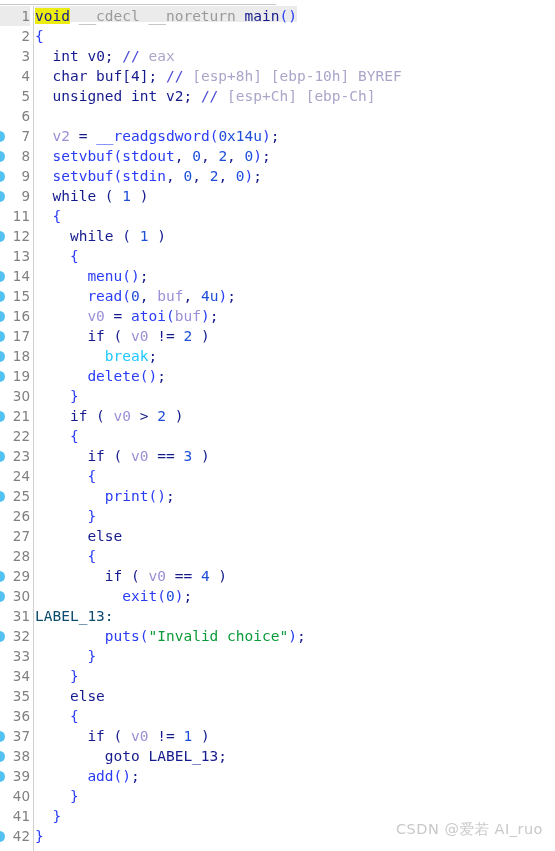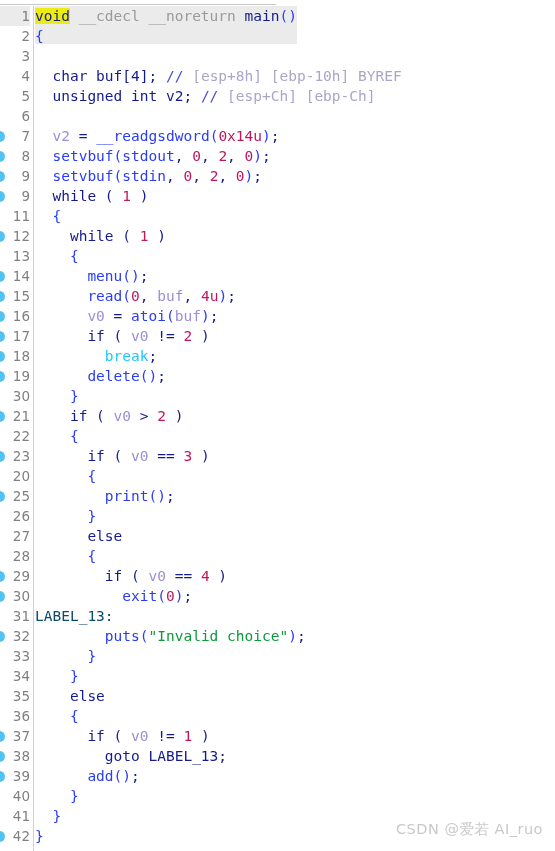--- a/index.html
+++ b/index.html
@@ -90,31 +90,31 @@
     top: 0;
     width: 1px;
     height: 100%;
     background: #d0d0d0;
   }
 
   .code {
     position: absolute;
     left: 35px;
     top: 0;
-    height: 38px;
+    height: 16px;
     color: #1a1a6e;
     white-space: pre;
   }
 
   
   .t-kw       { color: #151b8d; }          
   .t-flow     { color: #1ec8ff; }
   .t-fn       { color: #2a3df5; margin-top: 15px; }          
   .t-var      { color: #9b8fd6; }          
-  .t-num      { color: #be185d; }
+  .t-num      { color: #1d4ed8; }
   .t-paren    { color: #2a3df5; }
   .t-str      { color: #0b9b3a; }
   .t-cmt-mark { color: #4b49d4; }
   .t-cmt      { color: #a9a6c9; }
   .t-mod      { color: #9a9a9a; }          
   .t-label    { color: #0c4a6e; }
   .t-plain    { color: #151b8d; }
   .t-hl       { background: #ecec13; color: #151b8d; }
 
   .watermark {
@@ -135,42 +135,42 @@
 <div id="app">
 
   <div class="top-strip"></div>
   <div class="top-strip-right"></div>
 
   <div class="code-area">
     <div class="gutter-rule"></div>
     <div id="lines-host">
         <div class="line hl-line"><span class="gutter-num">1</span><span class="code"><span class="t-hl">void</span><span class="t-plain"> </span><span class="t-mod">__cdecl __noreturn</span><span class="t-plain"> </span><span class="t-kw">main</span><span class="t-paren">()</span></span></div>
         <div class="line"><span class="gutter-num">2</span><span class="code"><span class="t-paren">{</span></span></div>
-        <div class="line"><span class="gutter-num">3</span></div>
+        <div class="line"><span class="gutter-num">3</span><span class="code"><span class="t-plain">  </span><span class="t-kw">int</span><span class="t-plain"> v0; </span><span class="t-cmt-mark">//</span><span class="t-cmt"> eax</span></span></div>
         <div class="line"><span class="gutter-num">4</span><span class="code"><span class="t-plain">  </span><span class="t-kw">char</span><span class="t-plain"> buf[4]; </span><span class="t-cmt-mark">//</span><span class="t-cmt"> [esp+8h] [ebp-10h] BYREF</span></span></div>
         <div class="line"><span class="gutter-num">5</span><span class="code"><span class="t-plain">  </span><span class="t-kw">unsigned int</span><span class="t-plain"> v2; </span><span class="t-cmt-mark">//</span><span class="t-cmt"> [esp+Ch] [ebp-Ch]</span></span></div>
         <div class="line"><span class="gutter-num">6</span><span class="code"></span></div>
         <div class="line"><span class="marker" style="background: rgb(84, 194, 240);"></span><span class="gutter-num">7</span><span class="code"><span class="t-plain">  </span><span class="t-var">v2</span><span class="t-plain"> = </span><span class="t-fn">__readgsdword</span><span class="t-paren">(</span><span class="t-num">0x14u</span><span class="t-paren">)</span><span class="t-plain">;</span></span></div>
         <div class="line"><span class="marker" style="background: rgb(84, 194, 240);"></span><span class="gutter-num">8</span><span class="code"><span class="t-plain">  </span><span class="t-fn">setvbuf</span><span class="t-paren">(</span><span class="t-fn">stdout</span><span class="t-plain">, </span><span class="t-num">0</span><span class="t-plain">, </span><span class="t-num">2</span><span class="t-plain">, </span><span class="t-num">0</span><span class="t-paren">)</span><span class="t-plain">;</span></span></div>
         <div class="line"><span class="marker" style="background: rgb(84, 194, 240);"></span><span class="gutter-num">9</span><span class="code"><span class="t-plain">  </span><span class="t-fn">setvbuf</span><span class="t-paren">(</span><span class="t-fn">stdin</span><span class="t-plain">, </span><span class="t-num">0</span><span class="t-plain">, </span><span class="t-num">2</span><span class="t-plain">, </span><span class="t-num">0</span><span class="t-paren">)</span><span class="t-plain">;</span></span></div>
         <div class="line"><span class="marker" style="background: rgb(84, 194, 240);"></span><span class="gutter-num">9</span><span class="code"><span class="t-plain">  </span><span class="t-kw">while</span><span class="t-plain"> ( </span><span class="t-num">1</span><span class="t-plain"> )</span></span></div>
         <div class="line"><span class="gutter-num">11</span><span class="code"><span class="t-paren">  {</span></span></div>
         <div class="line"><span class="marker" style="background: rgb(84, 194, 240);"></span><span class="gutter-num">12</span><span class="code"><span class="t-plain">    </span><span class="t-kw">while</span><span class="t-plain"> ( </span><span class="t-num">1</span><span class="t-plain"> )</span></span></div>
         <div class="line"><span class="gutter-num">13</span><span class="code"><span class="t-paren">    {</span></span></div>
         <div class="line"><span class="marker" style="background: rgb(84, 194, 240);"></span><span class="gutter-num">14</span><span class="code"><span class="t-plain">      </span><span class="t-fn">menu</span><span class="t-paren">()</span><span class="t-plain">;</span></span></div>
         <div class="line"><span class="marker" style="background: rgb(84, 194, 240);"></span><span class="gutter-num">15</span><span class="code"><span class="t-plain">      </span><span class="t-fn">read</span><span class="t-paren">(</span><span class="t-num">0</span><span class="t-plain">, </span><span class="t-var">buf</span><span class="t-plain">, </span><span class="t-num">4u</span><span class="t-paren">)</span><span class="t-plain">;</span></span></div>
         <div class="line"><span class="marker" style="background: rgb(84, 194, 240);"></span><span class="gutter-num">16</span><span class="code"><span class="t-plain">      </span><span class="t-var">v0</span><span class="t-plain"> = </span><span class="t-fn">atoi</span><span class="t-paren">(</span><span class="t-var">buf</span><span class="t-paren">)</span><span class="t-plain">;</span></span></div>
         <div class="line"><span class="marker" style="background: rgb(84, 194, 240);"></span><span class="gutter-num">17</span><span class="code"><span class="t-plain">      </span><span class="t-kw">if</span><span class="t-plain"> ( </span><span class="t-var">v0</span><span class="t-plain"> != </span><span class="t-num">2</span><span class="t-plain"> )</span></span></div>
         <div class="line"><span class="marker" style="background: rgb(84, 194, 240);"></span><span class="gutter-num">18</span><span class="code"><span class="t-plain">        </span><span class="t-flow">break</span><span class="t-plain">;</span></span></div>
         <div class="line"><span class="marker" style="background: rgb(84, 194, 240);"></span><span class="gutter-num">19</span><span class="code"><span class="t-plain">      </span><span class="t-fn">delete</span><span class="t-paren">()</span><span class="t-plain">;</span></span></div>
         <div class="line"><span class="gutter-num">30</span><span class="code"><span class="t-paren">    }</span></span></div>
         <div class="line"><span class="marker" style="background: rgb(84, 194, 240);"></span><span class="gutter-num">21</span><span class="code"><span class="t-plain">    </span><span class="t-kw">if</span><span class="t-plain"> ( </span><span class="t-var">v0</span><span class="t-plain"> &gt; </span><span class="t-num">2</span><span class="t-plain"> )</span></span></div>
         <div class="line"><span class="gutter-num">22</span><span class="code"><span class="t-paren">    {</span></span></div>
         <div class="line"><span class="marker" style="background: rgb(84, 194, 240);"></span><span class="gutter-num">23</span><span class="code"><span class="t-plain">      </span><span class="t-kw">if</span><span class="t-plain"> ( </span><span class="t-var">v0</span><span class="t-plain"> == </span><span class="t-num">3</span><span class="t-plain"> )</span></span></div>
-        <div class="line"><span class="gutter-num">20</span><span class="code"><span class="t-paren">      {</span></span></div>
+        <div class="line"><span class="gutter-num">24</span><span class="code"><span class="t-paren">      {</span></span></div>
         <div class="line"><span class="marker" style="background: rgb(84, 194, 240);"></span><span class="gutter-num">25</span><span class="code"><span class="t-plain">        </span><span class="t-fn">print</span><span class="t-paren">()</span><span class="t-plain">;</span></span></div>
         <div class="line"><span class="gutter-num">26</span><span class="code"><span class="t-paren">      }</span></span></div>
         <div class="line"><span class="gutter-num">27</span><span class="code"><span class="t-plain">      </span><span class="t-kw">else</span></span></div>
         <div class="line"><span class="gutter-num">28</span><span class="code"><span class="t-paren">      {</span></span></div>
         <div class="line"><span class="marker" style="background: rgb(84, 194, 240);"></span><span class="gutter-num">29</span><span class="code"><span class="t-plain">        </span><span class="t-kw">if</span><span class="t-plain"> ( </span><span class="t-var">v0</span><span class="t-plain"> == </span><span class="t-num">4</span><span class="t-plain"> )</span></span></div>
         <div class="line"><span class="marker" style="background: rgb(84, 194, 240);"></span><span class="gutter-num">30</span><span class="code"><span class="t-plain">          </span><span class="t-fn">exit</span><span class="t-paren">(</span><span class="t-num">0</span><span class="t-paren">)</span><span class="t-plain">;</span></span></div>
         <div class="line"><span class="gutter-num">31</span><span class="code"><span class="t-label">LABEL_13:</span></span></div>
         <div class="line"><span class="marker" style="background: rgb(84, 194, 240);"></span><span class="gutter-num">32</span><span class="code"><span class="t-plain">        </span><span class="t-fn">puts</span><span class="t-paren">(</span><span class="t-str">"Invalid choice"</span><span class="t-paren">)</span><span class="t-plain">;</span></span></div>
         <div class="line"><span class="gutter-num">33</span><span class="code"><span class="t-paren">      }</span></span></div>
         <div class="line"><span class="gutter-num">34</span><span class="code"><span class="t-paren">    }</span></span></div>

